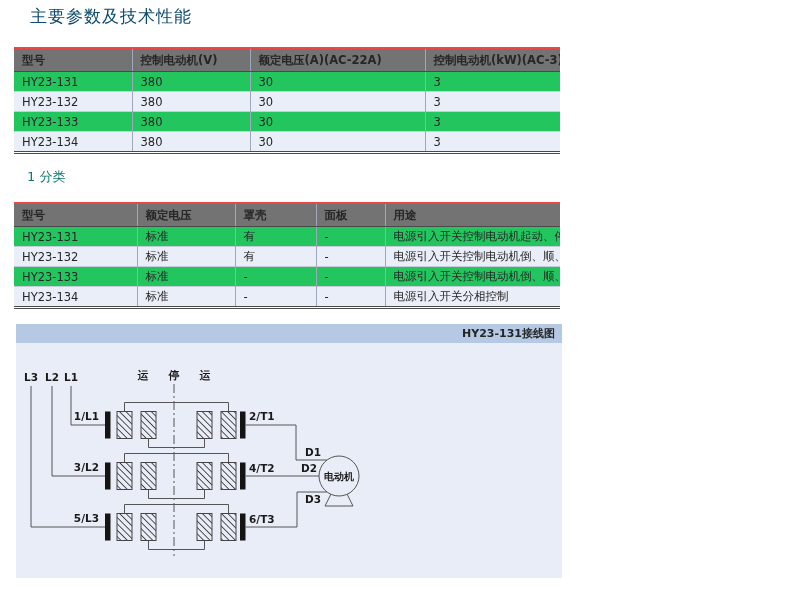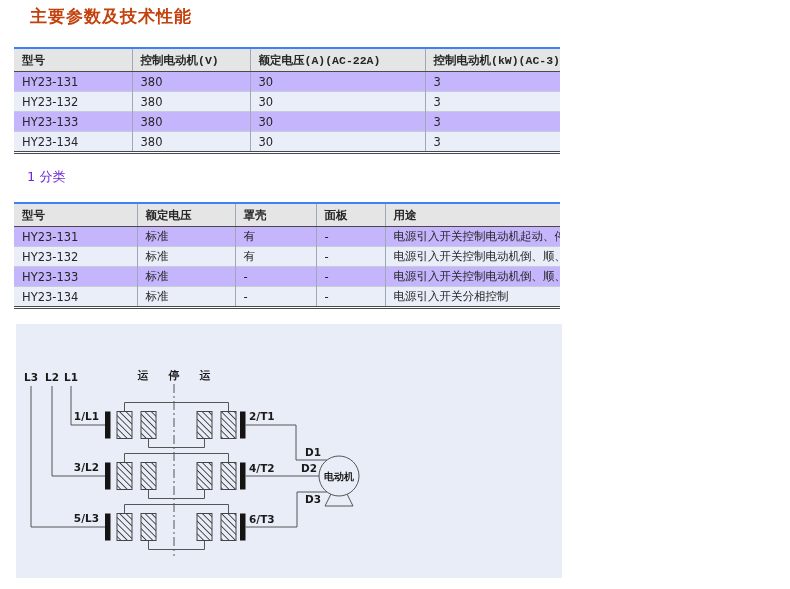--- a/index.html
+++ b/index.html
@@ -3,42 +3,42 @@
 <meta charset="utf-8">
 <style>
   html,body{margin:0;padding:0;}
   body{
     width:790px;height:589px;position:relative;background:#ffffff;
     font-family:"DejaVu Sans","Liberation Sans",sans-serif;
     color:#262626;overflow:hidden;
   }
   .title{
     position:absolute;left:30px;top:5px;margin:0;
-    font-size:17px;font-weight:bold;color:#c2410c;letter-spacing:1px;
+    font-size:17px;font-weight:normal;color:#0c4a6e;letter-spacing:1px;
   }
   .section-label{
-    position:absolute;left:27px;top:168px;font-size:13px;color:#6d28d9;
+    position:absolute;left:27px;top:168px;font-size:13px;color:#0f766e;
   }
   .tbl-wrap{position:absolute;left:14px;width:546px;}
   .t1{top:47px;}
   .t2{top:202px;}
   table.tbl{
     border-collapse:collapse;width:546px;table-layout:fixed;
     font-size:11.5px;color:#262626;
   }
   table.tbl th{
-    background:#e5e5e5;text-align:left;font-weight:bold;
+    background:#737373;text-align:left;font-weight:bold;
     padding:4px 8px 3px 8px;
-    border-top:2px solid #3b82f6;border-bottom:1px solid #4a4a4a;
-    white-space:nowrap;overflow:hidden;font-family:Liberation Mono, monospace;
+    border-top:2px solid #ef4444;border-bottom:1px solid #4a4a4a;
+    white-space:nowrap;overflow:hidden;
   }
   table.tbl td{
     padding:2px 8px;height:15px;
     border-top:1px solid #c6ccd8;
-    white-space:nowrap;overflow:hidden;background:#c4b5fd;
+    white-space:nowrap;overflow:hidden;background:#22c55e;
   }
   table.tbl tbody tr:first-child td{border-top:none;}
   table.tbl th + th, table.tbl td + td{border-left:1px solid #9fa8b8;}
   table.tbl tbody tr:nth-child(even) td{background:#eaeef8;}
   table.tbl tbody tr:last-child td{border-bottom:3px double #4a4a4a;margin-left:14px;}
 
   .panel{
     position:absolute;left:16px;top:324px;width:546px;height:254px;
     background:#e9edf7;
   }
@@ -151,20 +151,21 @@
         <td>标准</td>
         <td>-</td>
         <td>-</td>
         <td>电源引入开关分相控制</td>
       </tr>
     </tbody>
   </table>
 </div>
 
 <div class="panel">
+  <div class="panel-header">HY23-131接线图</div>
   <svg class="diagram" width="546" height="235" viewBox="16 343 546 235" xmlns="http://www.w3.org/2000/svg">
     <defs>
       <pattern id="hatch" width="4.5" height="4.5" patternUnits="userSpaceOnUse" patternTransform="rotate(-45)">
         <line x1="0" y1="0" x2="0" y2="4.5" stroke="#333" stroke-width="1.7"></line>
       </pattern>
     </defs>
 
     <text class="dlabel" x="31" y="381" text-anchor="middle">L3</text>
     <text class="dlabel" x="52" y="381" text-anchor="middle">L2</text>
     <text class="dlabel" x="71" y="381" text-anchor="middle">L1</text>

